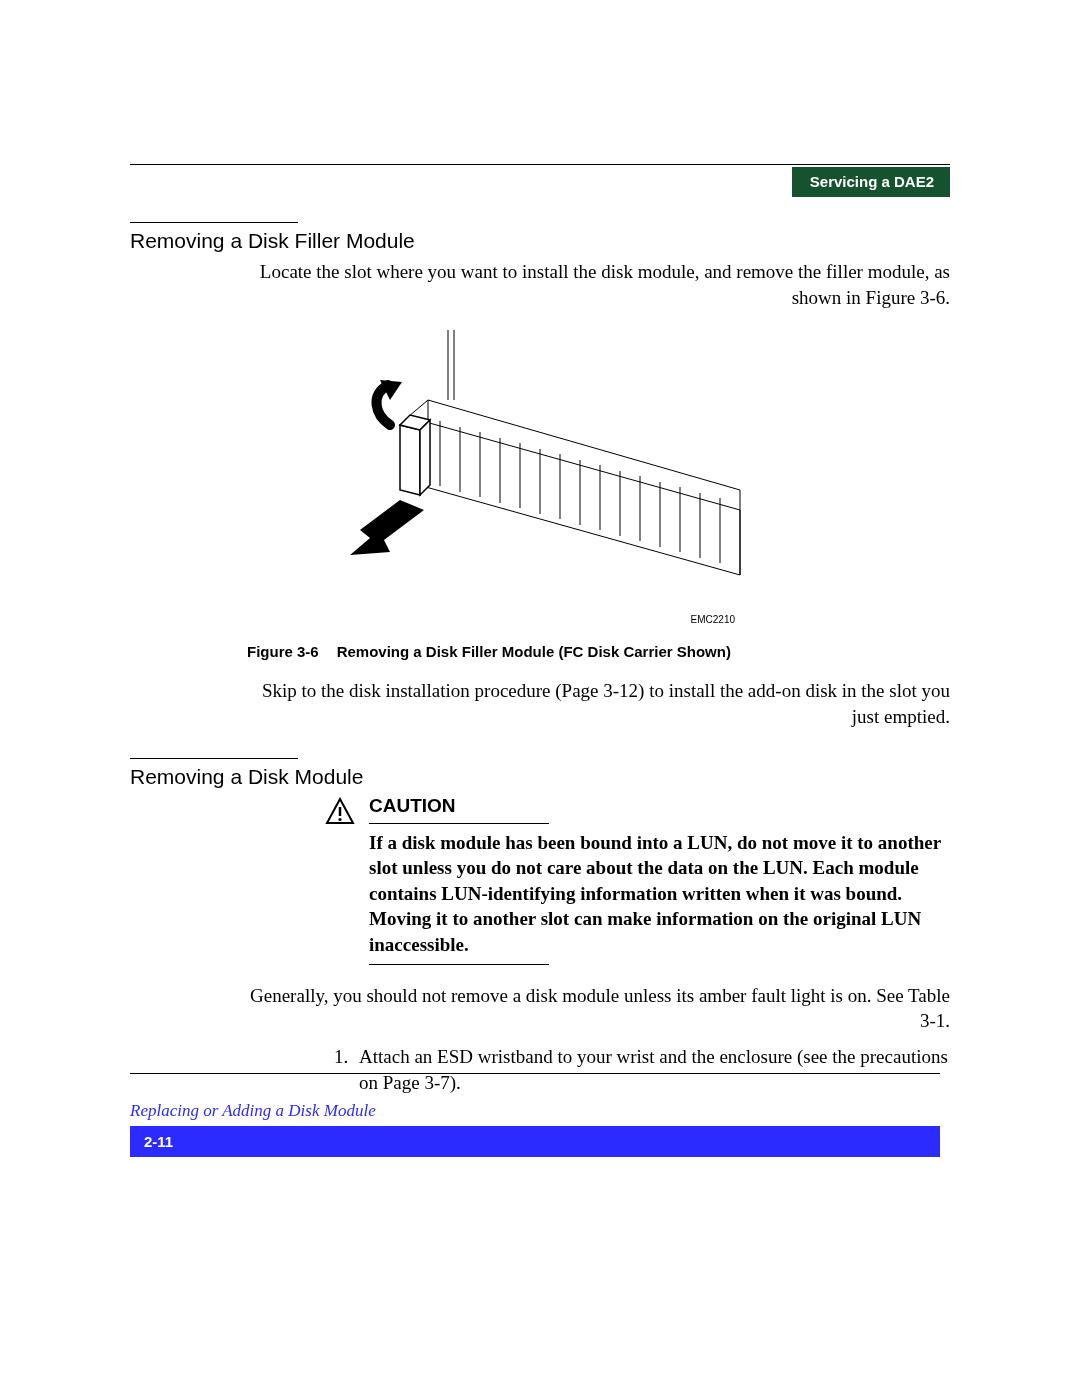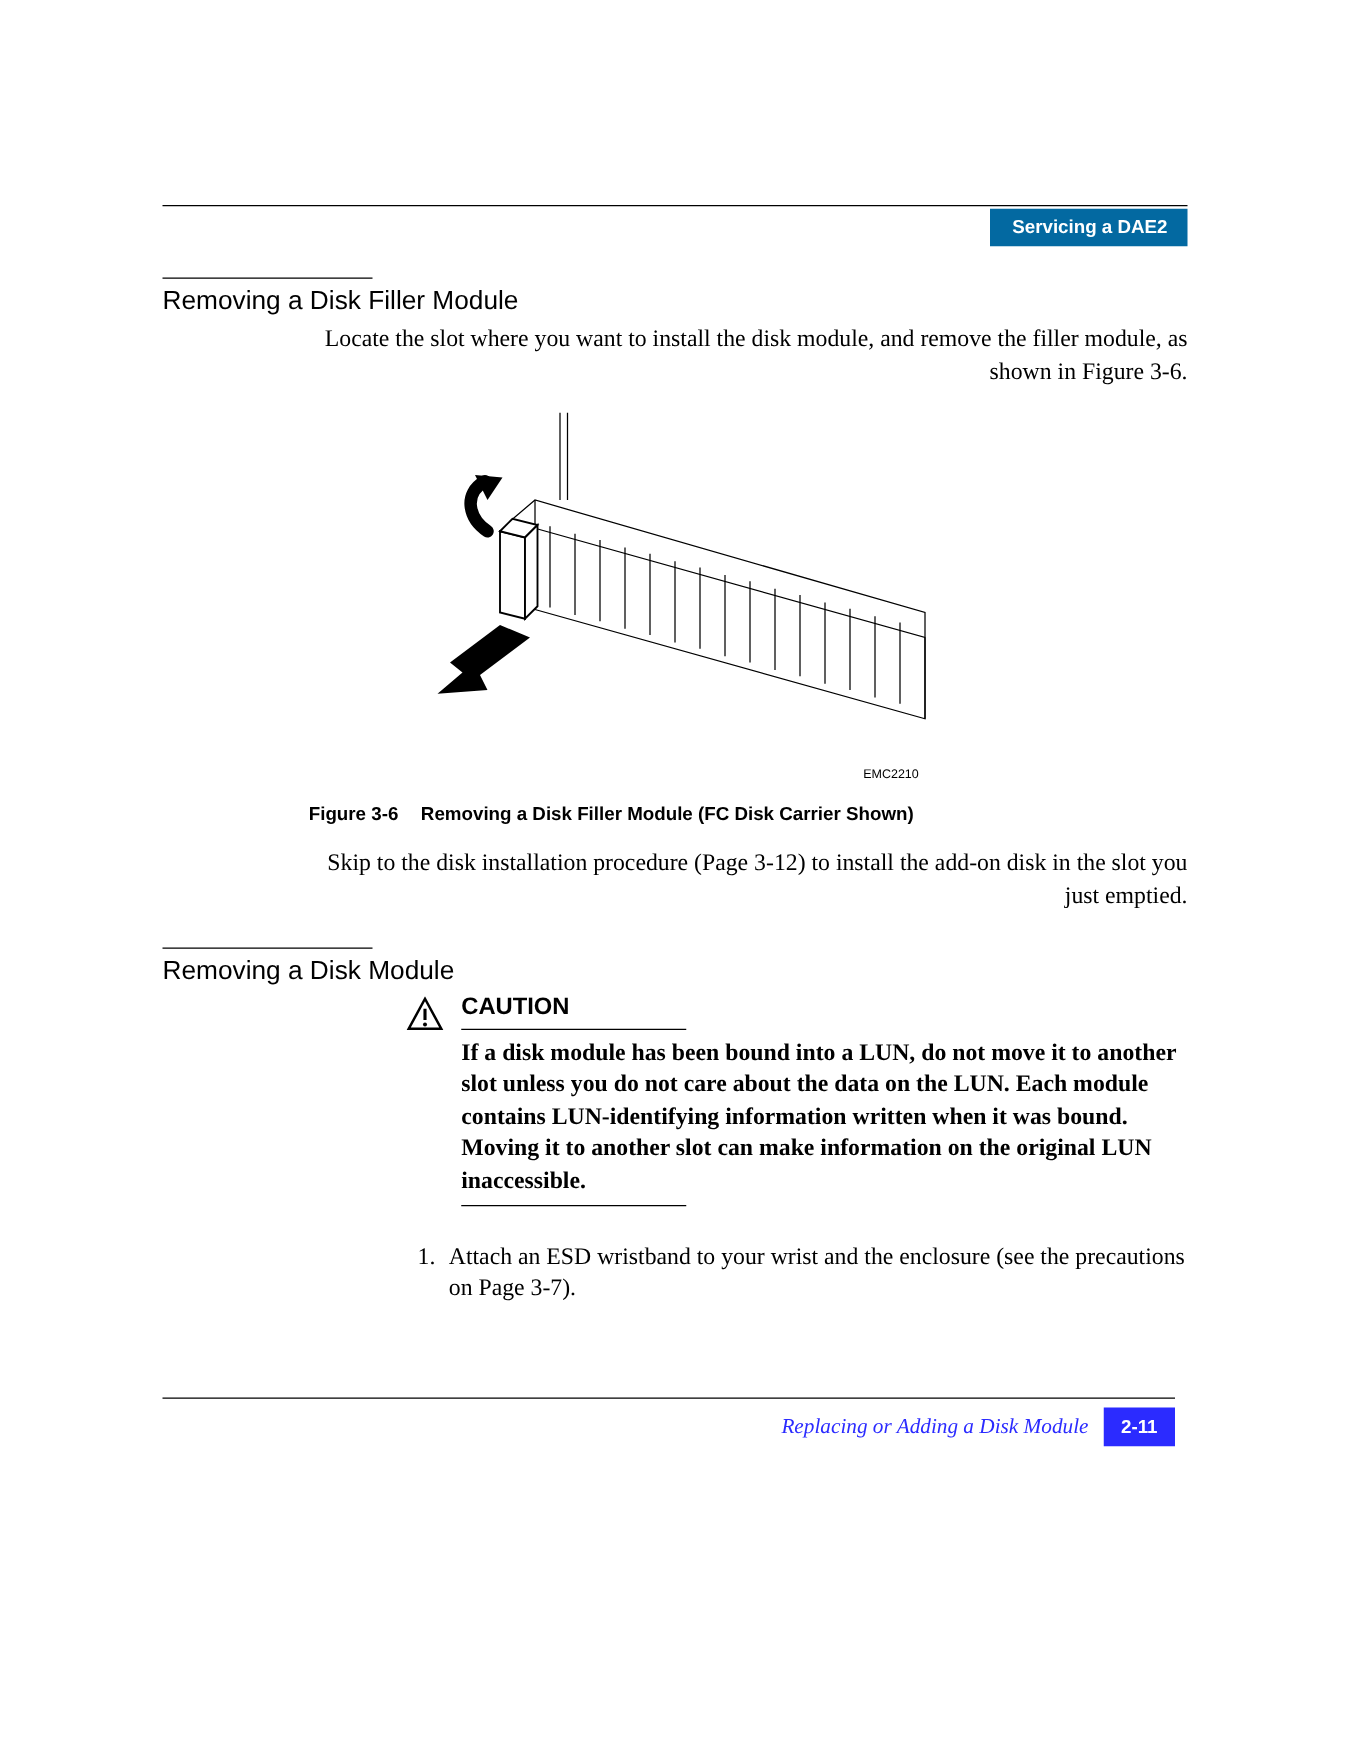--- a/index.html
+++ b/index.html
@@ -18,21 +18,21 @@
     position: absolute;
     left: 130px;
     right: 130px;
     top: 164px;
     border-top: 1px solid #000;
   }
   .header-tab {
     position: absolute;
     right: 130px;
     top: 167px;
-    background: #0369a1;
+    background: #14532d;
     color: #fff;
     font-family: Arial, Helvetica, sans-serif;
     font-weight: bold;
     font-size: 15px;
     padding: 6px 16px 7px 18px;
   }
   .sec-rule {
     border-top: 1.5px solid #000;
     width: 168px;
     margin-bottom: 6px;
@@ -129,24 +129,25 @@
     line-height: 1.35;
   }
   ol.steps li { padding-left: 6px; }
 
   .footer {
     position: absolute;
     left: 130px;
     right: 140px;
     bottom: 240px;
     border-top: 1px solid #000;
-    padding-top: 7px;
+    padding-top: 22px;
     display: flex;
     justify-content: flex-end;
     align-items: stretch;
+    flex-direction: column;
   }
   .footer-title {
     font-style: italic;
     font-size: 17px;
     color: #2b2bff;
     padding: 5px 12px 5px 0;
   }
   .page-num {
     background: #2b2bff;
     color: #fff;
@@ -240,20 +241,23 @@
         </svg>
       </div>
       <div class="caution-body">
         <p class="caution-word">CAUTION</p>
         <div class="caution-underline"></div>
         <p class="caution-text">If a disk module has been bound into a LUN, do not move it to another slot unless you do not care about the data on the LUN. Each module contains LUN-identifying information written when it was bound. Moving it to another slot can make information on the original LUN inaccessible.</p>
         <div class="caution-underline-bottom"></div>
       </div>
     </div>
 
+    <div class="indent">
+      <p>Generally, you should not remove a disk module unless its amber fault light is on. See Table 3-1.</p>
+    </div>
 
     <ol class="steps">
       <li>Attach an ESD wristband to your wrist and the enclosure (see the precautions on Page 3-7).</li>
     </ol>
 
   </div>
 
   <div class="footer">
     <div class="footer-title">Replacing or Adding a Disk Module</div>
     <div class="page-num">2-11</div>

